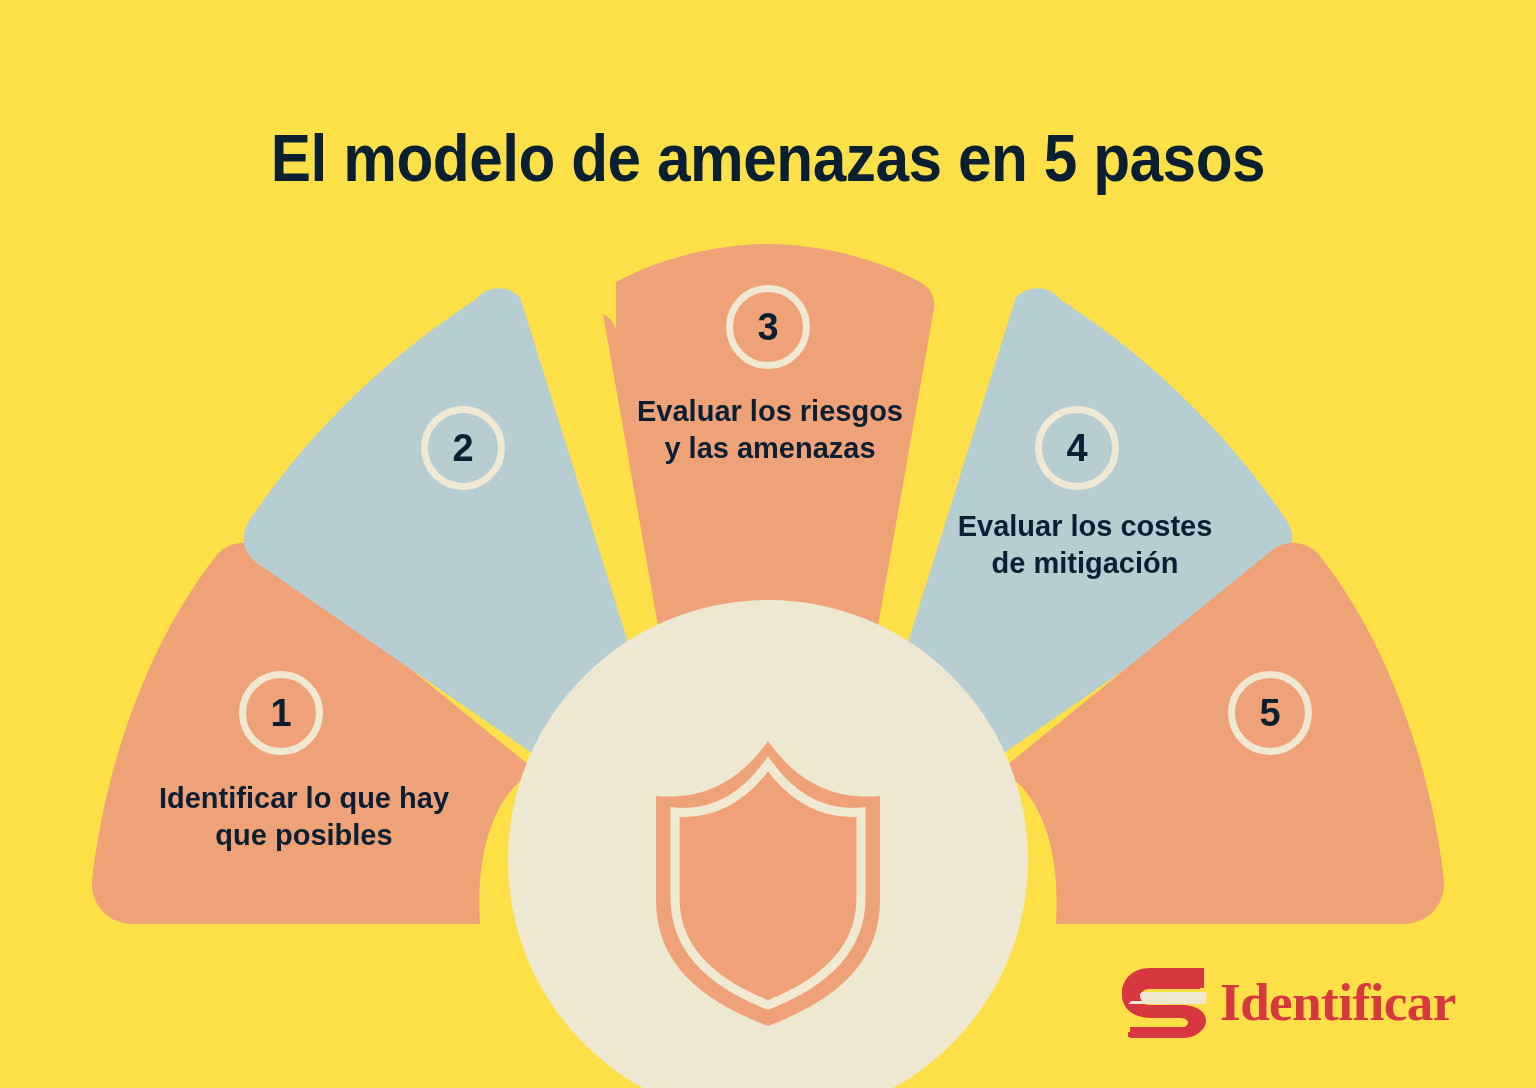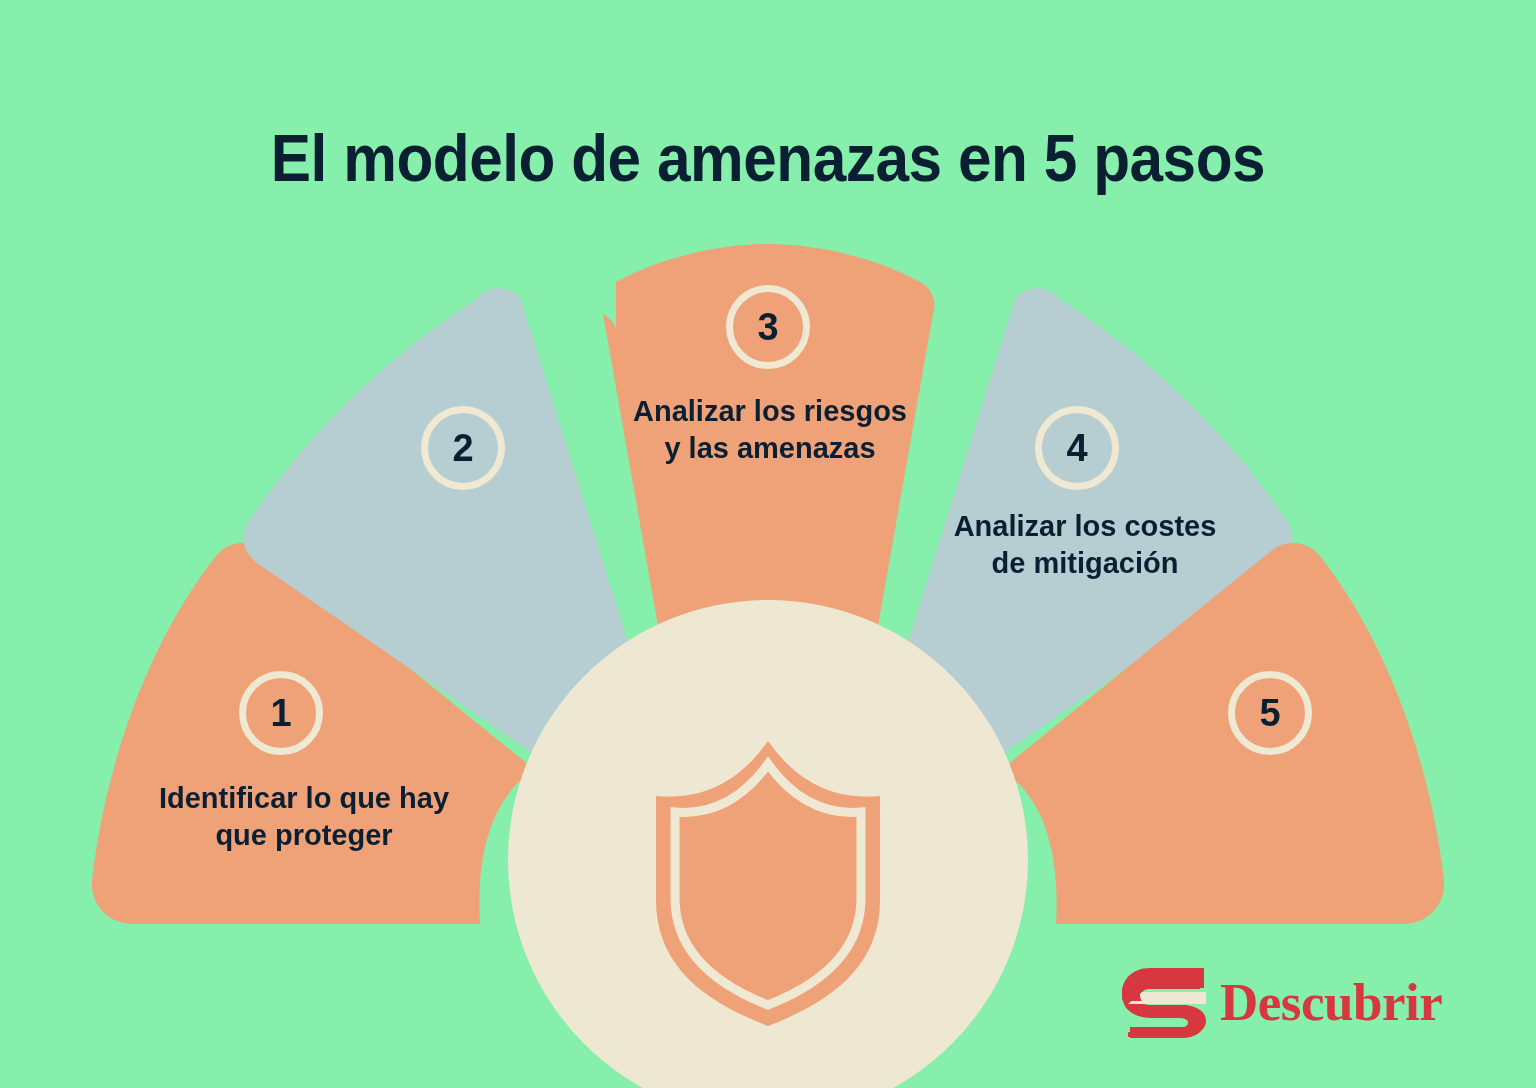--- a/index.html
+++ b/index.html
@@ -12,21 +12,21 @@
     width: 1536px;
     height: 1088px;
     overflow: hidden;
     font-family: "Liberation Sans", "DejaVu Sans", sans-serif;
     position: relative;
   }
   #infographic {
     position: relative;
     width: 1536px;
     height: 1088px;
-    background: #86efac;
+    background: #fde047;
   }
   .page-title {
     position: absolute;
     top: 78px;
     left: 0;
     width: 1536px;
     text-align: center;
     color: #0B1F33;
     font-family: "Liberation Sans Narrow", "Liberation Sans", sans-serif;
     font-weight: bold;
@@ -176,36 +176,36 @@
                C 824,983 861,950 861,898
                L 861,812
                C 826,815 794,800 768,764 Z"></path>
     </g>
   </svg>
 
   <div class="badge" id="badge-1">
     <span>1</span>
   </div>
   <div class="sector-label" id="label-1">Identificar lo que hay
-que proteger</div>
+que posibles</div>
 
   <div class="badge" id="badge-2">
     <span>2</span>
   </div>
 
   <div class="badge" id="badge-3">
     <span>3</span>
   </div>
-  <div class="sector-label" id="label-3">Analizar los riesgos
+  <div class="sector-label" id="label-3">Evaluar los riesgos
 y las amenazas</div>
 
   <div class="badge" id="badge-4">
     <span>4</span>
   </div>
-  <div class="sector-label" id="label-4">Analizar los costes
+  <div class="sector-label" id="label-4">Evaluar los costes
 de mitigación</div>
 
   <div class="badge" id="badge-5">
     <span>5</span>
   </div>
 
   <div id="brand-logo">
     <svg id="brand-mark" viewBox="0 0 86 72">
       <path fill="#D7373F" d="M 30,3
                C 12,3 2,14 2,28
@@ -240,16 +240,16 @@
                L 60,52
                C 66,52 69,55 69,59
                C 69,63 66,66 60,66
                L 8,66
                L 8,71
                L 60,71
                C 76,71 86,64 86,55
                C 86,45 76,39 60,39
                L 5,39 Z"></path>
     </svg>
-    <div id="brand-wordmark">Descubrir</div>
+    <div id="brand-wordmark">Identificar</div>
   </div>
 
 </div>
 
 </body></html>

